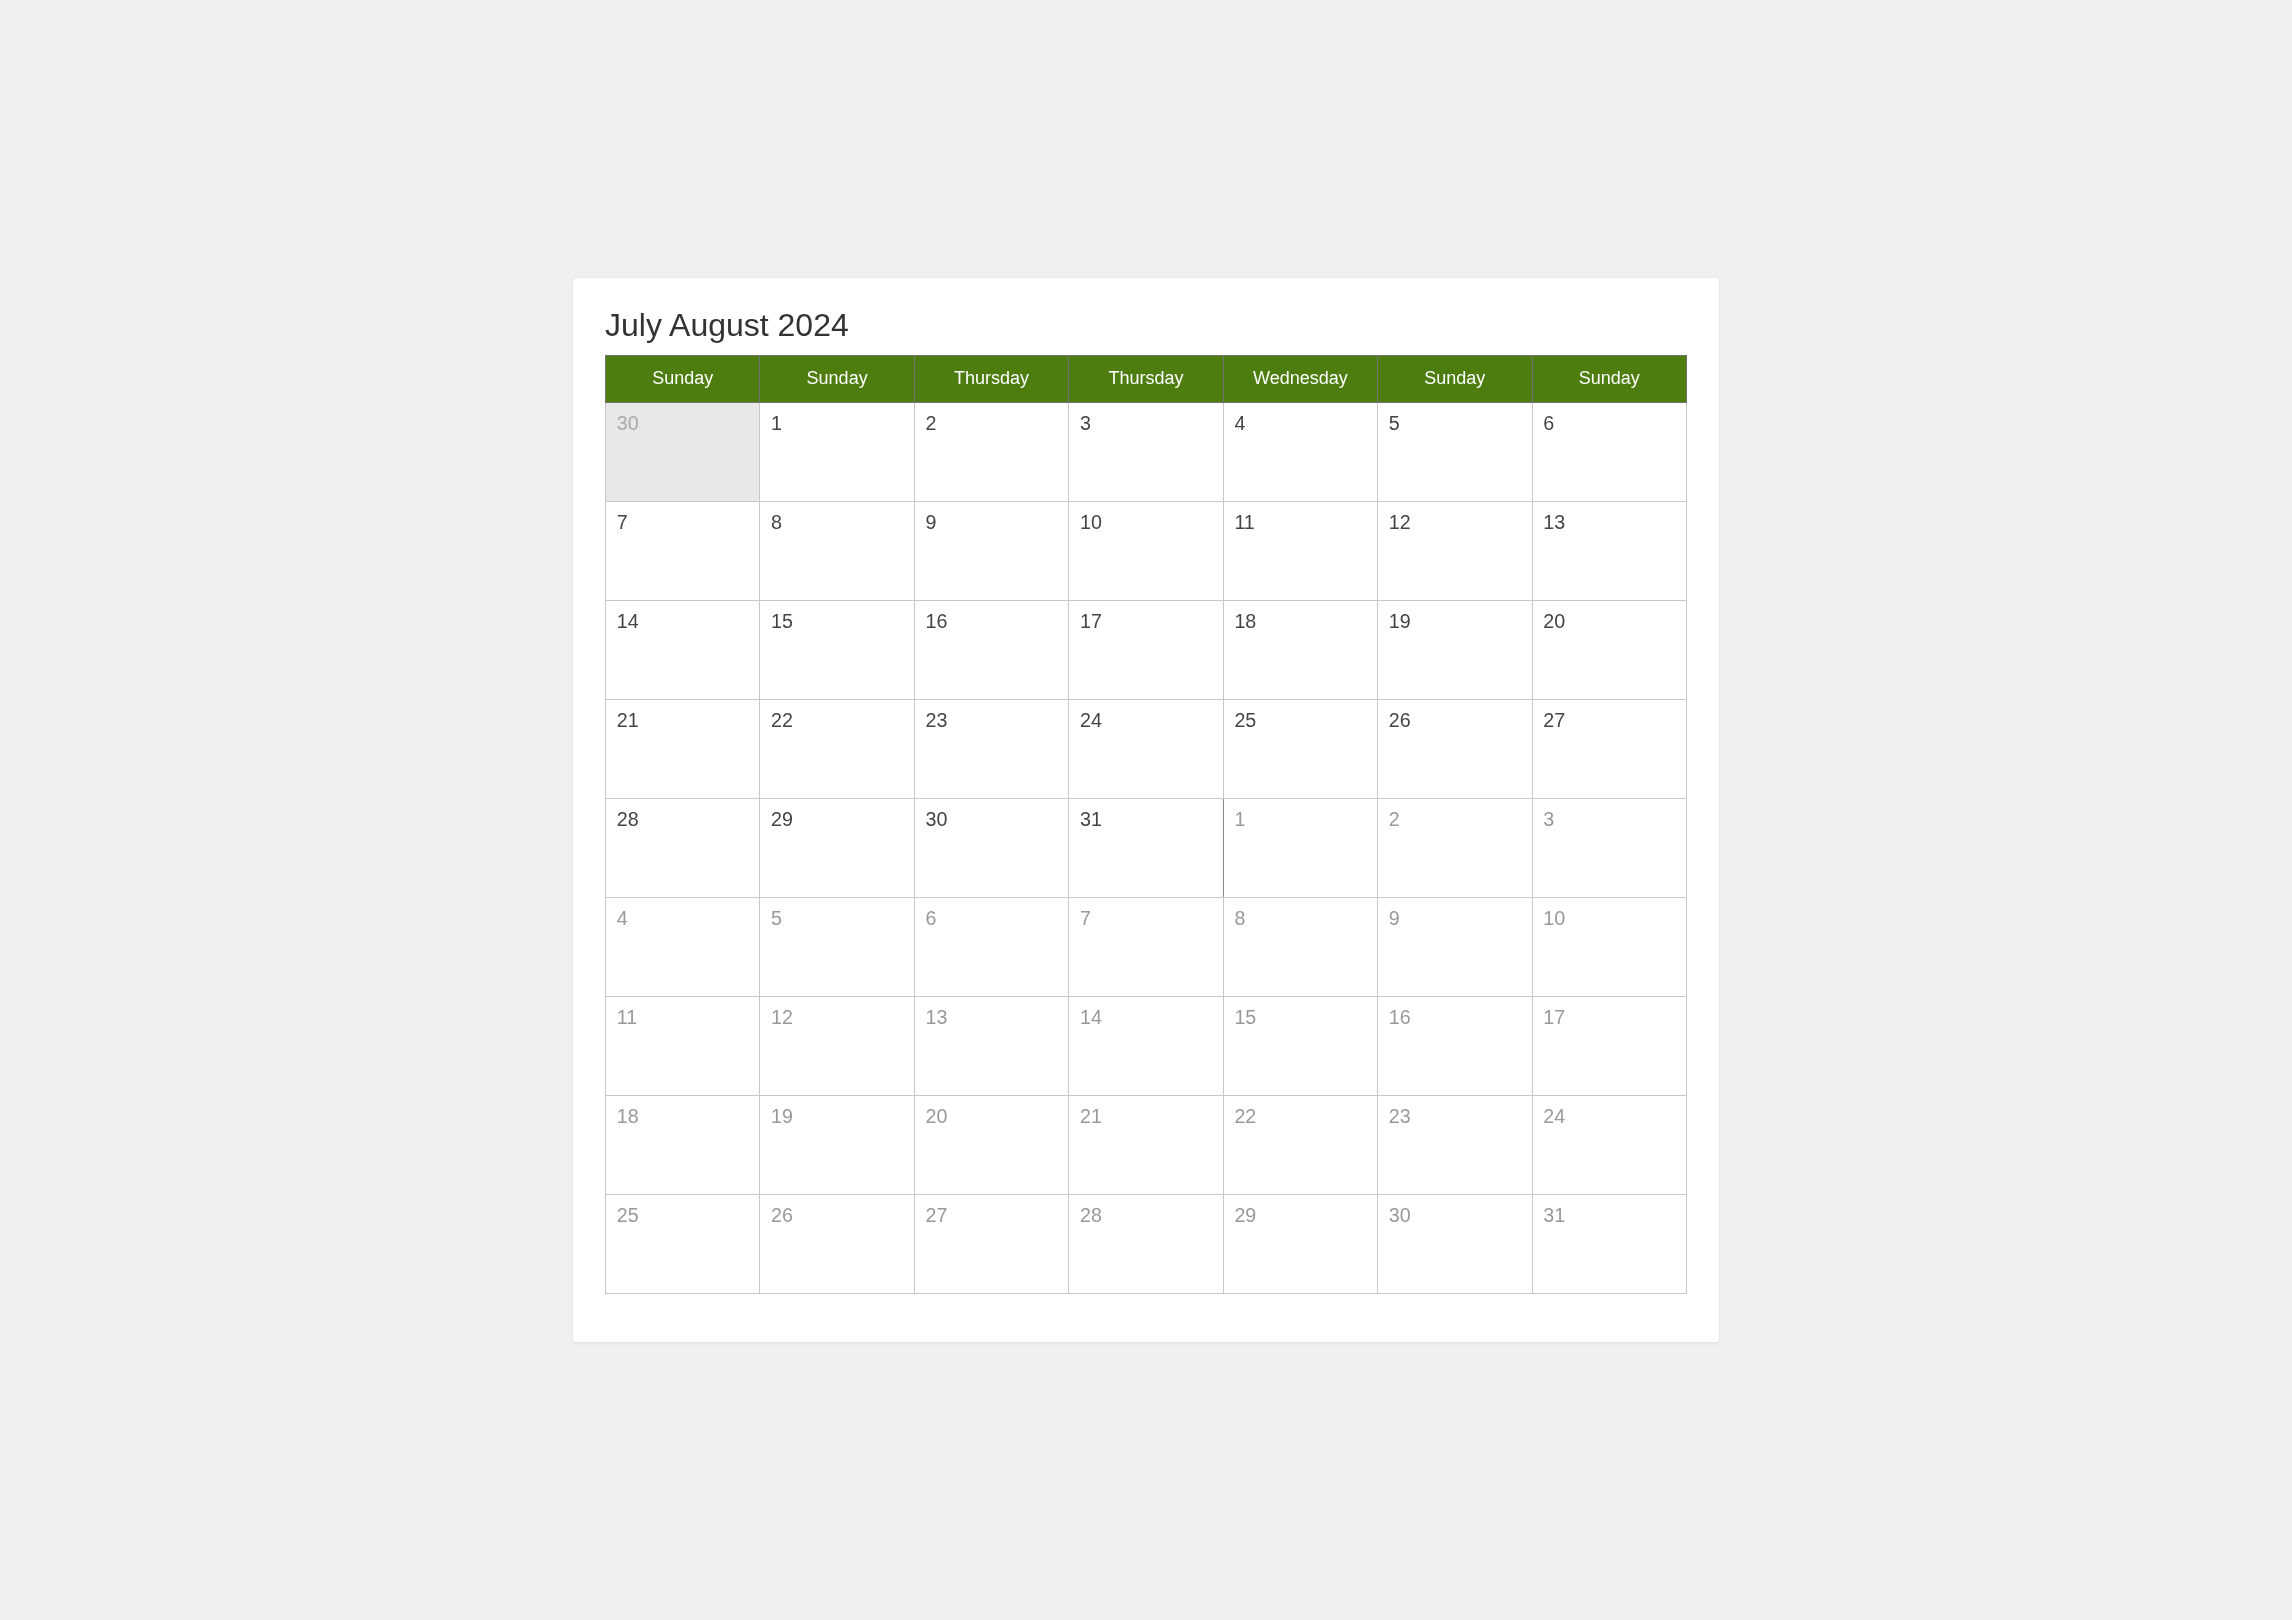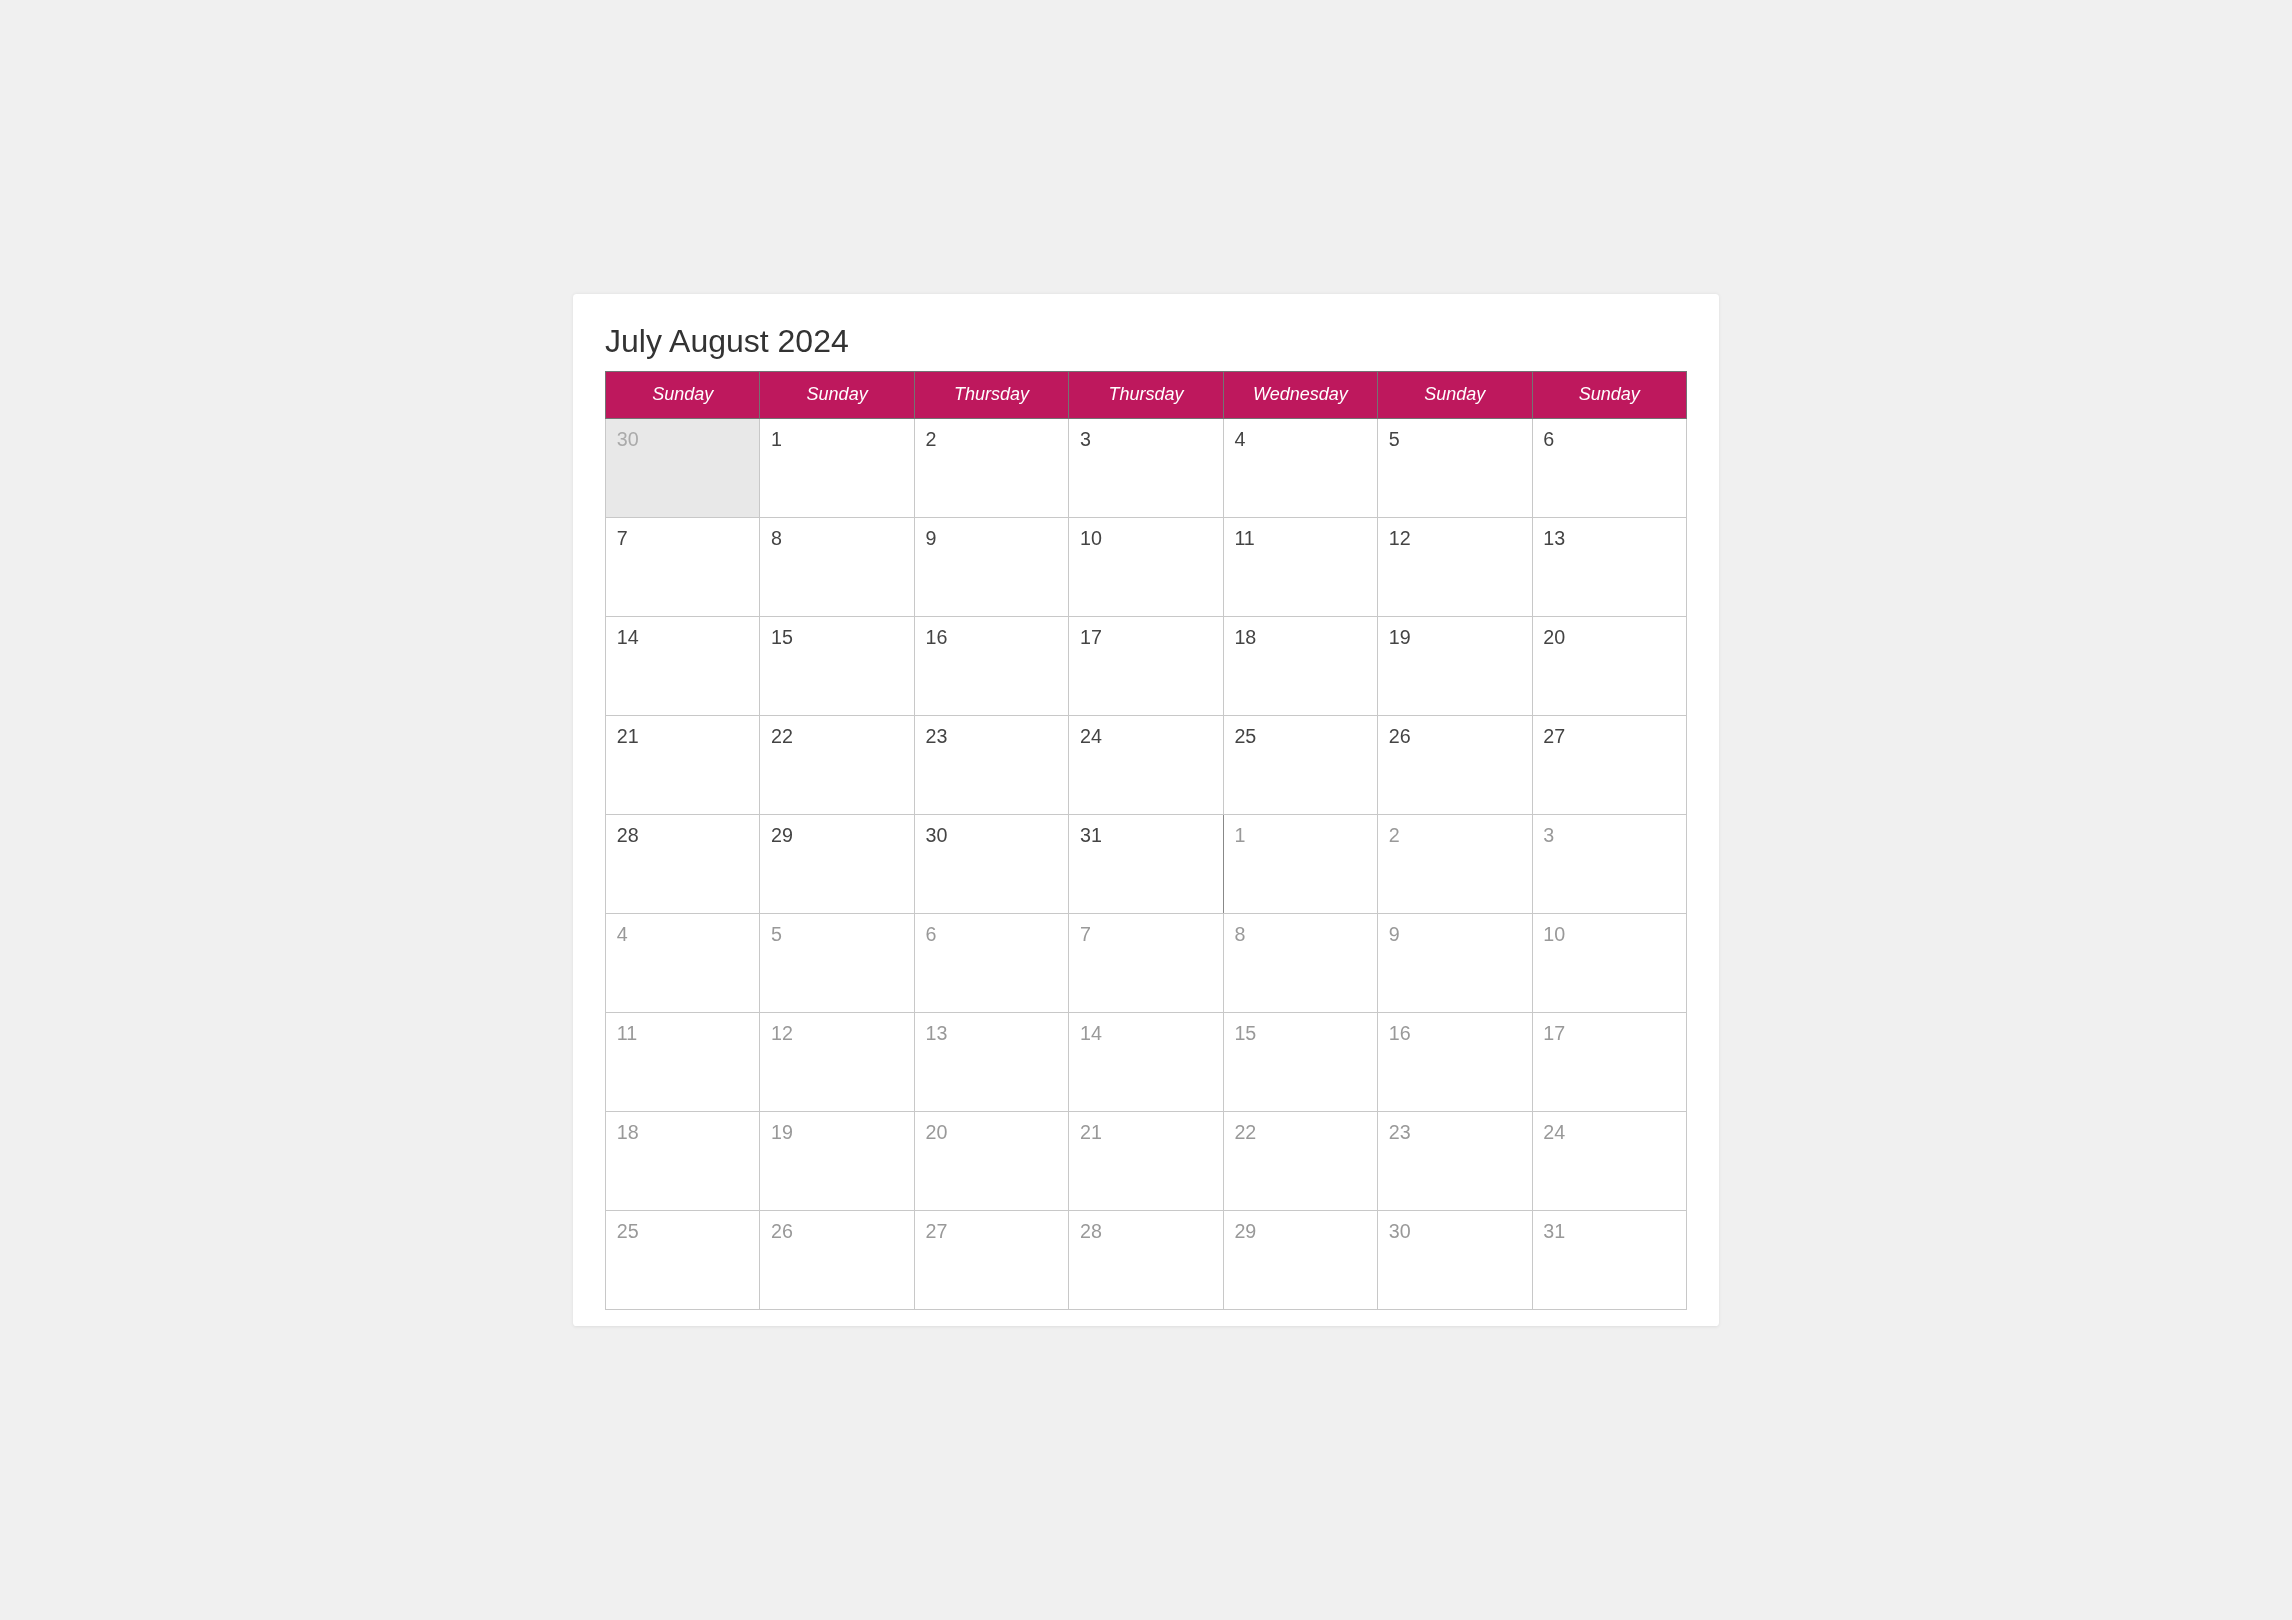--- a/index.html
+++ b/index.html
@@ -12,48 +12,47 @@
       background: #f0f0f0;
       display: flex;
       justify-content: center;
       align-items: center;
       min-height: 100vh;
       font-family: Arial, Helvetica, sans-serif;
     }
 
     .calendar-container {
       background: #ffffff;
-      padding: 29px 32px 16px 32px;
+      padding: 29px 32px 48px 32px;
       border-radius: 3.6px;
       width: 1146px;
       box-shadow: 0 0.9px 3.6px rgba(0,0,0,0.08);
     }
 
     .calendar-title {
       font-size: 32px;
       font-weight: 400;
       color: #333333;
       margin-bottom: 10.7px;
     }
 
     .calendar-table {
       width: 100%;
       border-collapse: collapse;
       table-layout: fixed;
     }
 
     .calendar-table thead tr th {
-      background-color: #be185d;
+      background-color: #4d7c0f;
       color: #ffffff;
       text-align: center;
       padding: 12.5px 7.2px;
       font-size: 18px;
       font-weight: 400;
       border: 0.9px solid #737373;
-      font-style: italic;
     }
 
     .calendar-table tbody tr td {
       border: 0.9px solid #c8c8c8;
       vertical-align: top;
       padding: 9px 10.7px;
       height: 99px;
       font-size: 19.7px;
       color: #444444;
       width: 14.285%;

